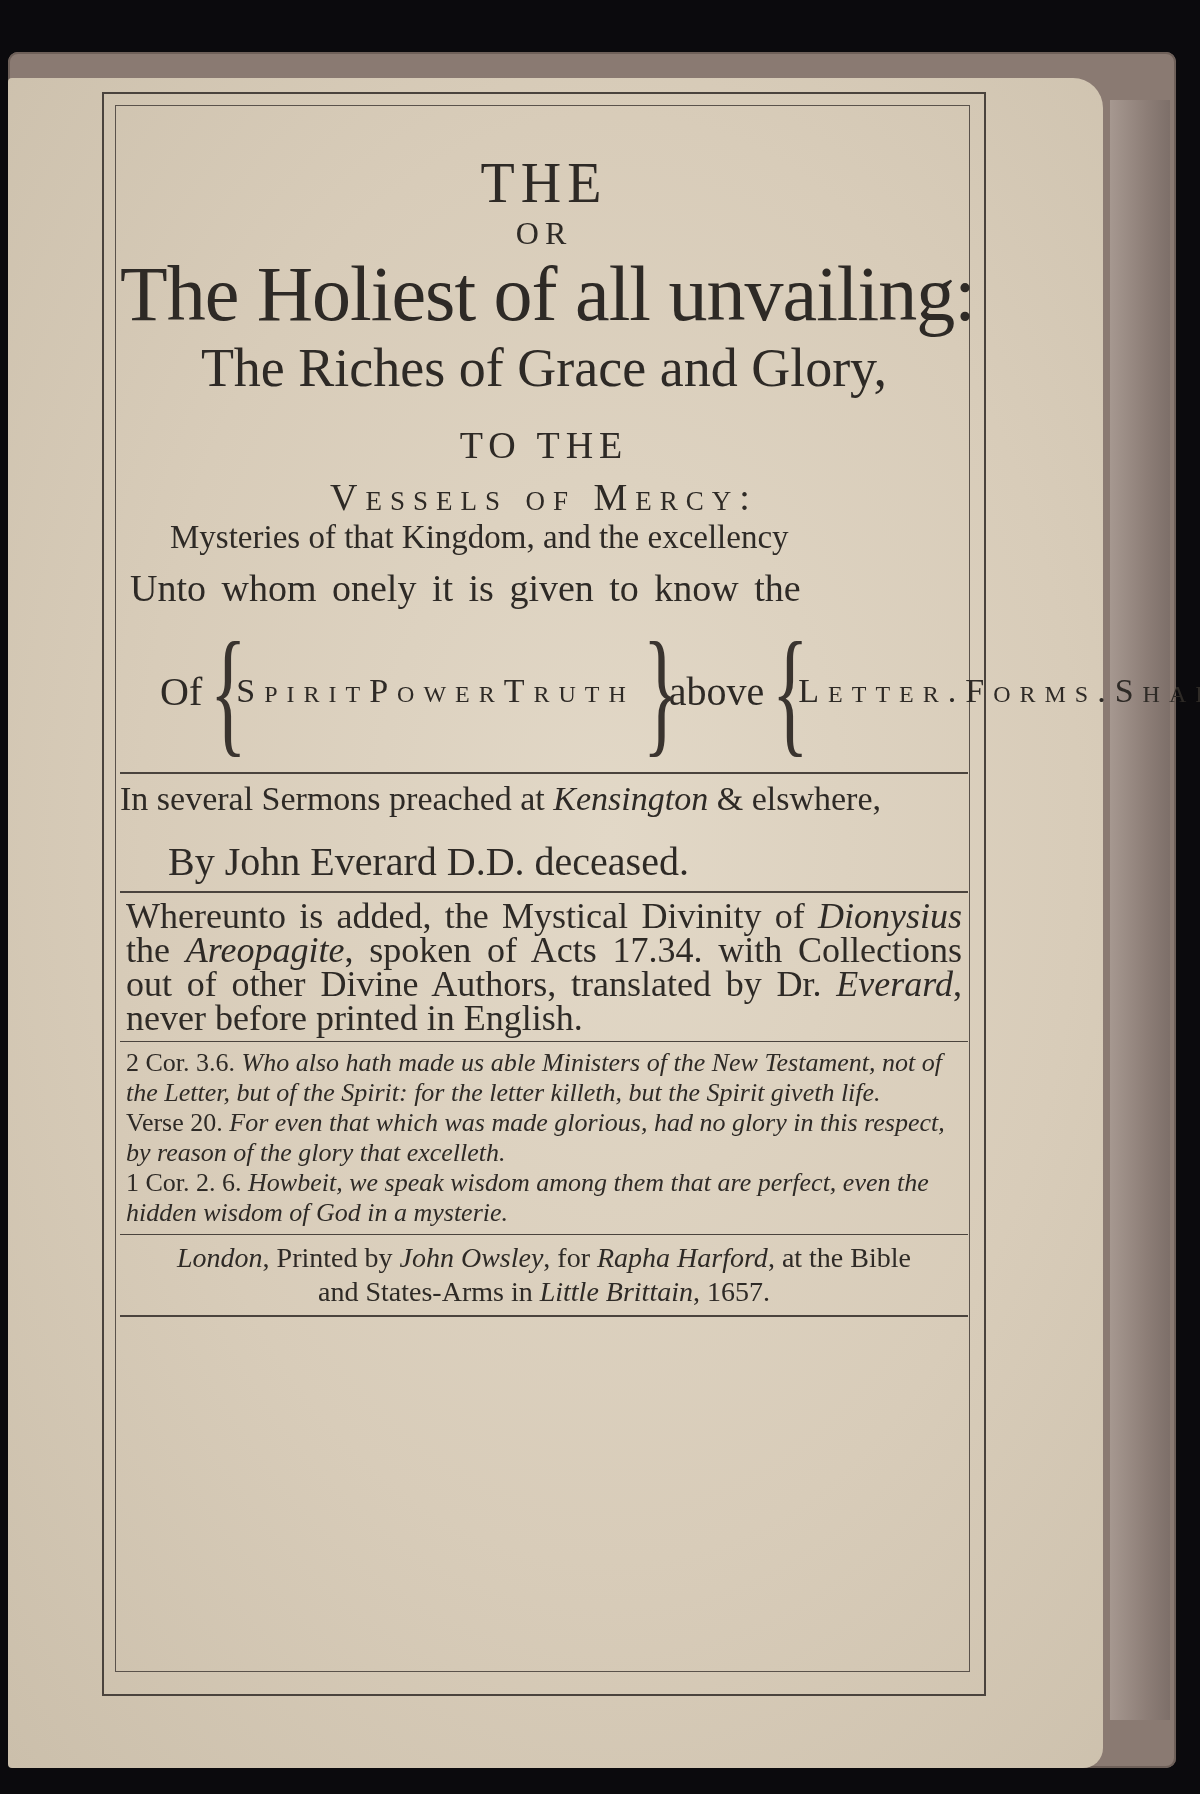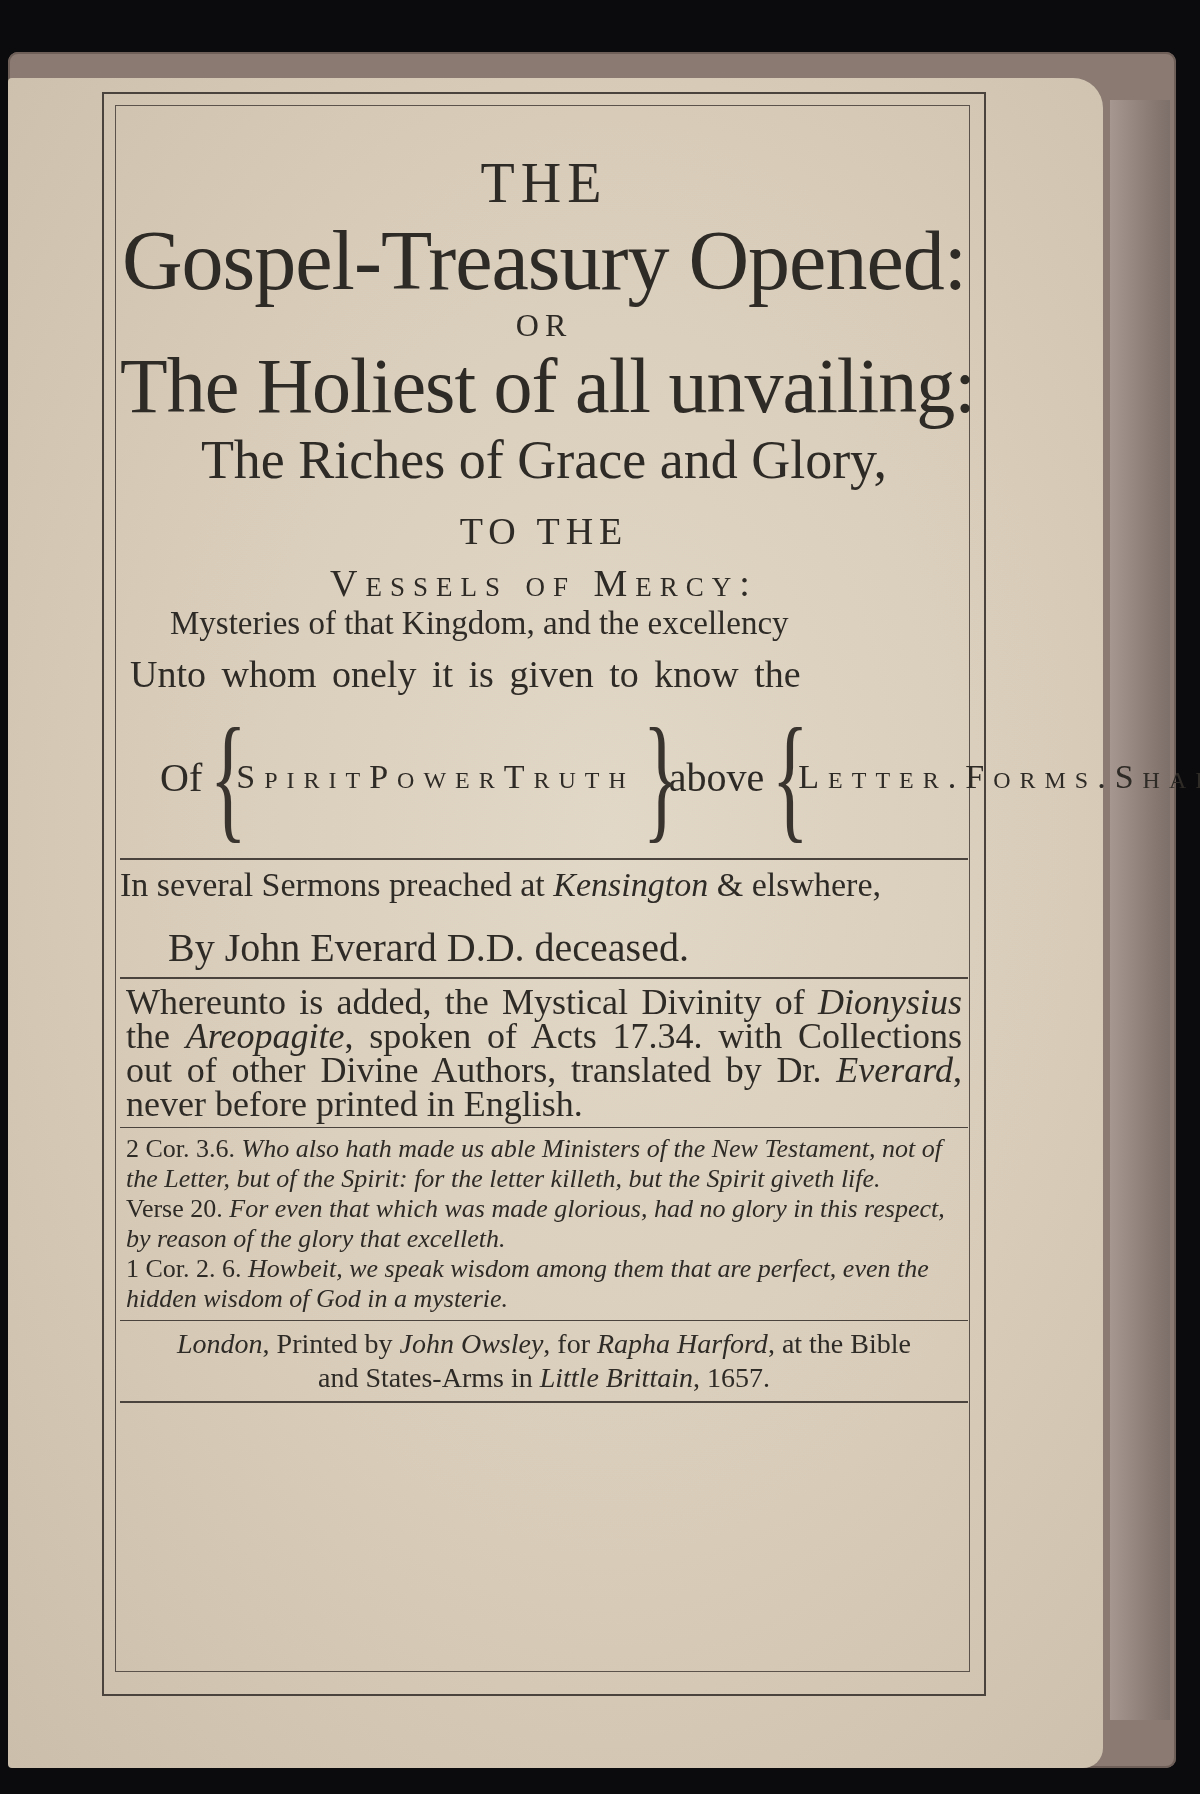--- a/index.html
+++ b/index.html
@@ -15,21 +15,21 @@
                border:2px solid #4a433d;border-left-width:2px;}
   .frame-inner{position:absolute;left:115px;top:105px;width:853px;height:1565px;border:1.5px solid #5a524b;}
   .content{position:absolute;left:120px;top:139px;width:848px;text-align:center;}
   .line{display:block;white-space:nowrap;}
   .t-the{font-size:56px;letter-spacing:6px;margin-top:12px;}
   .t-main1{font-size:84px;line-height:92px;letter-spacing:-1px;}
   .t-or{font-size:32px;letter-spacing:6px;line-height:36px;}
   .t-main2{font-size:78px;line-height:86px;letter-spacing:-1px;}
   .t-disc{font-size:42px;margin-top:18px;}
   .t-riches{font-size:54px;line-height:62px;}
-  .t-tothe{font-size:38px;letter-spacing:6px;margin-top:18px;}
+  .t-tothe{font-size:38px;letter-spacing:6px;margin-top:24px;}
   .t-vessels{font-size:38px;letter-spacing:8px;margin-top:8px;font-variant:small-caps;}
   .t-unto{font-size:38px;text-align:left;padding-left:10px;margin-top:10px;word-spacing:6px;}
   .t-myst{font-size:33px;text-align:left;padding-left:50px;}
   .brace-block{display:flex;align-items:center;justify-content:flex-start;padding-left:40px;margin-top:6px;height:150px;}
   .of{font-size:40px;}
   .brace{font-size:140px;line-height:140px;font-weight:200;color:#3a342f;transform:scaleX(0.55);display:inline-block;width:34px;}
   .col{display:flex;flex-direction:row;text-align:left;font-size:34px;line-height:46px;letter-spacing:9px;font-variant:small-caps;}
   .above{font-size:40px;}
   .rule{height:0;border-top:2px solid #4a433d;margin:6px 0;}
   .rule.thin{border-top-width:1.5px;}
@@ -45,21 +45,20 @@
 <body>
 
 <div class="cover"></div>
 <div class="cover-edge"></div>
 <div class="paper"></div>
 <div class="frame-outer"></div>
 <div class="frame-inner"></div>
 
 <div class="content">
   <span class="line t-the">THE</span>
-  <span class="line t-main1">Gospel-Treasury Opened:</span>
   <span class="line t-or">OR</span>
   <span class="line t-main2">The Holiest of all unvailing:</span>
   <span class="line t-riches">The Riches of Grace and Glory,</span>
   <span class="line t-tothe">TO THE</span>
   <span class="line t-vessels">Vessels of Mercy:</span>
   <span class="line t-myst">Mysteries of that Kingdom, and the excellency</span>
   <span class="line t-unto">Unto whom onely it is given to know the</span>
 
   <div class="brace-block">
     <span class="of">Of</span>

